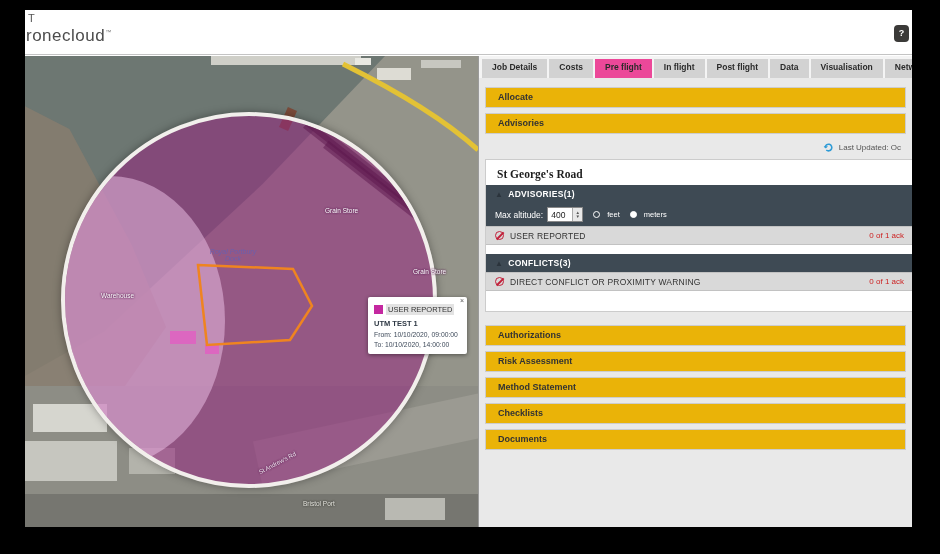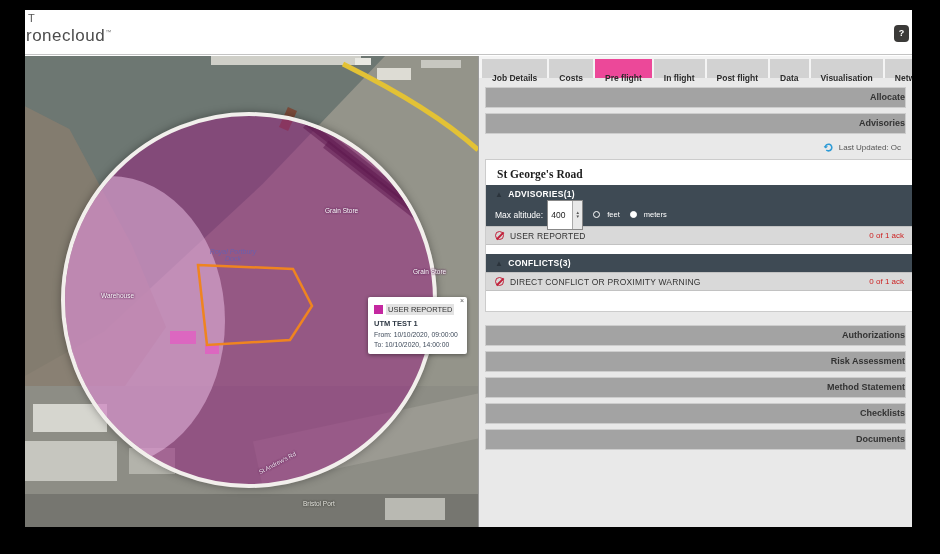--- a/index.html
+++ b/index.html
@@ -49,41 +49,41 @@
   .tip-row { display:flex; align-items:center; gap:3px; }
   .swatch { width:9px; height:9px; flex:0 0 9px; }
   .tip-title { font-size:7.5px; color:#333; background:#e3e3e3; padding:1px 2px; white-space:nowrap; }
   .tip-name { font-size:7.5px; font-weight:bold; color:#2e3844; margin-top:4px; }
   .tip-line { font-size:6.8px; color:#3e4a5a; margin-top:3px; white-space:nowrap; }
 
   
   .panel { position:absolute; left:453px; top:46px; width:434px; height:471px; background:#e9e9e9;
            border-left:1px solid #9a9a9a; overflow:hidden; }
   .tabbar { height:22px; background:#f4f4f4; display:flex; gap:2px; padding:3px 0 0 3px; }
-  .tab { background:#d2d2d2; font-size:8.5px; font-weight:bold; color:#2b2b2b; padding:14px 10px 2px;
+  .tab { background:#d2d2d2; font-size:8.5px; font-weight:bold; color:#2b2b2b; padding:3px 10px 2px;
          white-space:nowrap; cursor:pointer; }
   .tab.active { background:#ec4899; }
 
-  .acc { margin:5px 6px 0 6px; height:21px; background:#a3a3a3; border:1px solid #cdcdcd;
-         font-size:9px; font-weight:bold; color:#333; line-height:19px; padding-left:12px; cursor:pointer;text-align:right; }
+  .acc { margin:5px 6px 0 6px; height:21px; background:#eab308; border:1px solid #cdcdcd;
+         font-size:9px; font-weight:bold; color:#333; line-height:19px; padding-left:12px; cursor:pointer; }
   .acc.first { margin-top:9px; }
 
   .lastupd { height:20px; display:flex; align-items:center; justify-content:flex-end; gap:5px;
              font-size:8px; color:#555; padding-right:11px; margin-top:3px; white-space:nowrap; }
 
   .card { margin:2px 0 0 6px; width:428px; background:#fff; border:1px solid #ccc; border-right:none; }
   .card-head { padding:8px 11px 5px; }
   .card-title { font-size:11.5px; font-weight:bold; color:#1d1d1d;font-family:Liberation Serif, serif; }
   .card-coords { font-size:8.5px; color:#5a5a5a; margin-top:4px; }
 
   .dark { background:#3e4a54; color:#fff; }
   .dark-hd { height:18px; display:flex; align-items:center; padding:0 9px; font-size:8.5px; font-weight:bold; letter-spacing:.3px; }
   .tri { color:#2b343c; font-size:8px; margin-right:5px; }
   .alt-row { height:23px; display:flex; align-items:center; gap:4px; padding:0 9px; font-size:8.5px; }
-  .alt-input-wrap { display:flex; background:#fff; border:1px solid #888; height:30px; }
+  .alt-input-wrap { display:flex; background:#fff; border:1px solid #888; height:15px; }
   .alt-input { width:24px; border:none; font-size:8.5px; padding-left:3px; font-family:"Liberation Sans",sans-serif; color:#222; outline:none; }
   .spin { width:10px; display:flex; flex-direction:column; align-items:center; justify-content:center;
           background:#e8e8e8; border-left:1px solid #aaa; font-size:4.5px; color:#555; line-height:4px; cursor:pointer; }
   .radio { width:7px; height:7px; border-radius:50%; display:inline-block; margin-left:6px; cursor:pointer; }
   .radio.ring { border:1.5px solid #fff; }
   .radio.fill { background:#fff; border:1.5px solid #fff; }
   .unit { font-size:7.5px; margin-left:3px; }
 
   .gray-row { background:#d9d9d9; height:19px; display:flex; align-items:center; padding:0 9px;
               border-top:1px solid #c2c2c2; border-bottom:1px solid #c2c2c2; }

